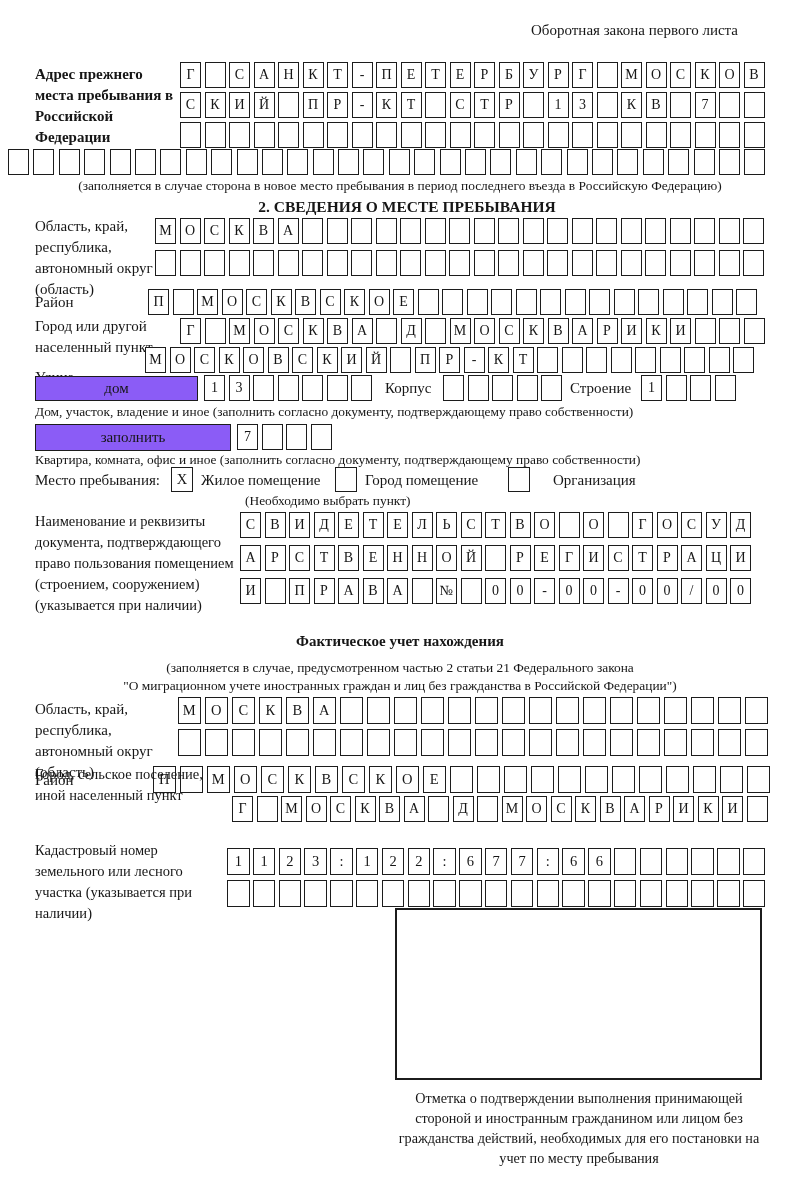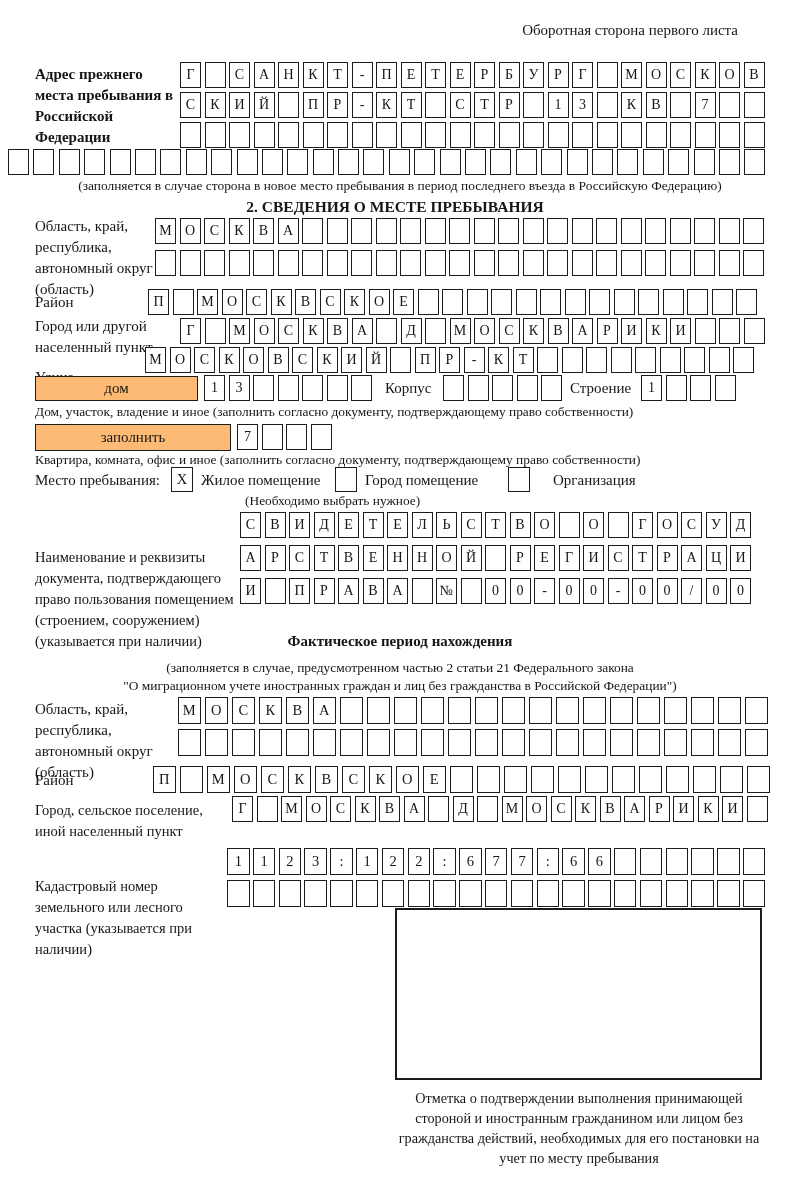--- a/index.html
+++ b/index.html
@@ -5,57 +5,57 @@
   * { margin:0; padding:0; box-sizing:border-box; }
   html,body { background:#ffffff; }
   body {
     width:800px; height:1180px;
     font-family:"Liberation Serif","DejaVu Serif",serif;
     color:#161616;
   }
   .page { position:relative; width:800px; height:1180px; background:#fff; overflow:hidden; }
   .abs { position:absolute; }
   .lbl { font-size:15px; line-height:21px; }
-  .lbl-sm { font-size:14.5px; line-height:21px;margin-top:36px; }
+  .lbl-sm { font-size:14.5px; line-height:21px; }
   .note { font-size:13.4px; }
   .center { text-align:center; }
   .hdr-note { font-size:15px; }
   .sect-title { font-size:15.5px; font-weight:bold; }
 
   .boxrow { display:flex; gap:3.5px; }
   .boxrow .cell {
     width:21px; height:26px; flex:0 0 auto;
     border:1.7px solid #1c1c1c;
     display:flex; align-items:center; justify-content:center;
     font-size:14px; background:#fff;
   }
   .g44 { gap:4.4px; }
   .g45 { gap:4.5px; }
   .g33 { gap:3.3px; }
   .lg .cell { width:22.5px; height:27px; font-size:14.5px; }
 
   .widebox {
-    border:1.7px solid #1c1c1c; background:#fdba74;
+    border:1.7px solid #1c1c1c; background:#8b5cf6;
     display:flex; align-items:center; justify-content:center;
     font-size:15px;
   }
   .chk {
     width:22px; height:25px; border:1.7px solid #1c1c1c; background:#fff;
     display:flex; align-items:center; justify-content:center;
     font-size:14.5px;
   }
   .bigbox { border:2px solid #1c1c1c; background:#fff; }
   .caption { font-size:14.2px; line-height:20px; }
 </style>
 </head>
 <body>
 
 <div class="page">
 
-  <div class="abs hdr-note" style="top:22px; right:62px;">Оборотная сторона первого листа</div>
+  <div class="abs hdr-note" style="top:22px; right:62px;">Оборотная закона первого листа</div>
 
   <div class="abs lbl" style="left:35px; top:64px; width:140px;font-weight:bold;">Адрес прежнего места пребывания в Российской Федерации</div>
   <div class="abs boxrow" style="left:180px; top:62px;">
       <span class="cell">Г</span>
       <span class="cell"></span>
       <span class="cell">С</span>
       <span class="cell">А</span>
       <span class="cell">Н</span>
       <span class="cell">К</span>
       <span class="cell">Т</span>
@@ -156,21 +156,21 @@
       <span class="cell"></span>
       <span class="cell"></span>
       <span class="cell"></span>
       <span class="cell"></span>
       <span class="cell"></span>
       <span class="cell"></span>
       <span class="cell"></span>
     </div>
   <div class="abs note center" style="left:0; top:178px; width:800px;">(заполняется в случае сторона в новое место пребывания в период последнего въезда в Российскую Федерацию)</div>
 
-  <div class="abs sect-title center" style="left:5px; top:198px; width:780px;">2. СВЕДЕНИЯ О МЕСТЕ ПРЕБЫВАНИЯ</div>
+  <div class="abs sect-title center" style="left:17px; top:198px; width:780px;">2. СВЕДЕНИЯ О МЕСТЕ ПРЕБЫВАНИЯ</div>
 
   <div class="abs lbl" style="left:35px; top:216px; width:118px;">Область, край, республика, автономный округ (область)</div>
   <div class="abs boxrow" style="left:155px; top:218px;">
       <span class="cell">М</span>
       <span class="cell">О</span>
       <span class="cell">С</span>
       <span class="cell">К</span>
       <span class="cell">В</span>
       <span class="cell">А</span>
       <span class="cell"></span>
@@ -343,21 +343,21 @@
     </div>
   <div class="abs note" style="left:35px; top:452px; width:740px;">Квартира, комната, офис и иное (заполнить согласно документу, подтверждающему право собственности)</div>
 
   <div class="abs lbl" style="left:35px; top:470px;">Место пребывания:</div>
   <div class="abs chk" style="left:171px; top:467px;">X</div>
   <div class="abs lbl" style="left:201px; top:470px;">Жилое помещение</div>
   <div class="abs chk" style="left:335px; top:467px;"></div>
   <div class="abs lbl" style="left:365px; top:470px;">Город помещение</div>
   <div class="abs chk" style="left:508px; top:467px;"></div>
   <div class="abs lbl" style="left:553px; top:470px;">Организация</div>
-  <div class="abs note" style="left:245px; top:493px;">(Необходимо выбрать нужное)</div>
+  <div class="abs note" style="left:245px; top:493px;">(Необходимо выбрать пункт)</div>
 
   <div class="abs lbl-sm" style="left:35px; top:511px; width:218px;">Наименование и реквизиты документа, подтверждающего право пользования помещением (строением, сооружением) (указывается при наличии)</div>
   <div class="abs boxrow" style="left:240px; top:512px;">
       <span class="cell">С</span>
       <span class="cell">В</span>
       <span class="cell">И</span>
       <span class="cell">Д</span>
       <span class="cell">Е</span>
       <span class="cell">Т</span>
       <span class="cell">Е</span>
@@ -416,21 +416,21 @@
       <span class="cell">0</span>
       <span class="cell">0</span>
       <span class="cell">-</span>
       <span class="cell">0</span>
       <span class="cell">0</span>
       <span class="cell">/</span>
       <span class="cell">0</span>
       <span class="cell">0</span>
     </div>
 
-  <div class="abs sect-title center" style="left:0; top:633px; width:800px; font-size:15px;">Фактическое период нахождения</div>
+  <div class="abs sect-title center" style="left:0; top:633px; width:800px; font-size:15px;">Фактическое учет нахождения</div>
   <div class="abs note center" style="left:0; top:660px; width:800px;font-family:Liberation Serif, serif;">(заполняется в случае, предусмотренном частью 2 статьи 21 Федерального закона</div>
   <div class="abs note center" style="left:0; top:678px; width:800px;">"О миграционном учете иностранных граждан и лиц без гражданства в Российской Федерации")</div>
 
   <div class="abs lbl" style="left:35px; top:699px; width:150px;">Область, край, республика, автономный округ (область)</div>
   <div class="abs boxrow lg g45" style="left:178px; top:697px;">
       <span class="cell">М</span>
       <span class="cell">О</span>
       <span class="cell">С</span>
       <span class="cell">К</span>
       <span class="cell">В</span>

